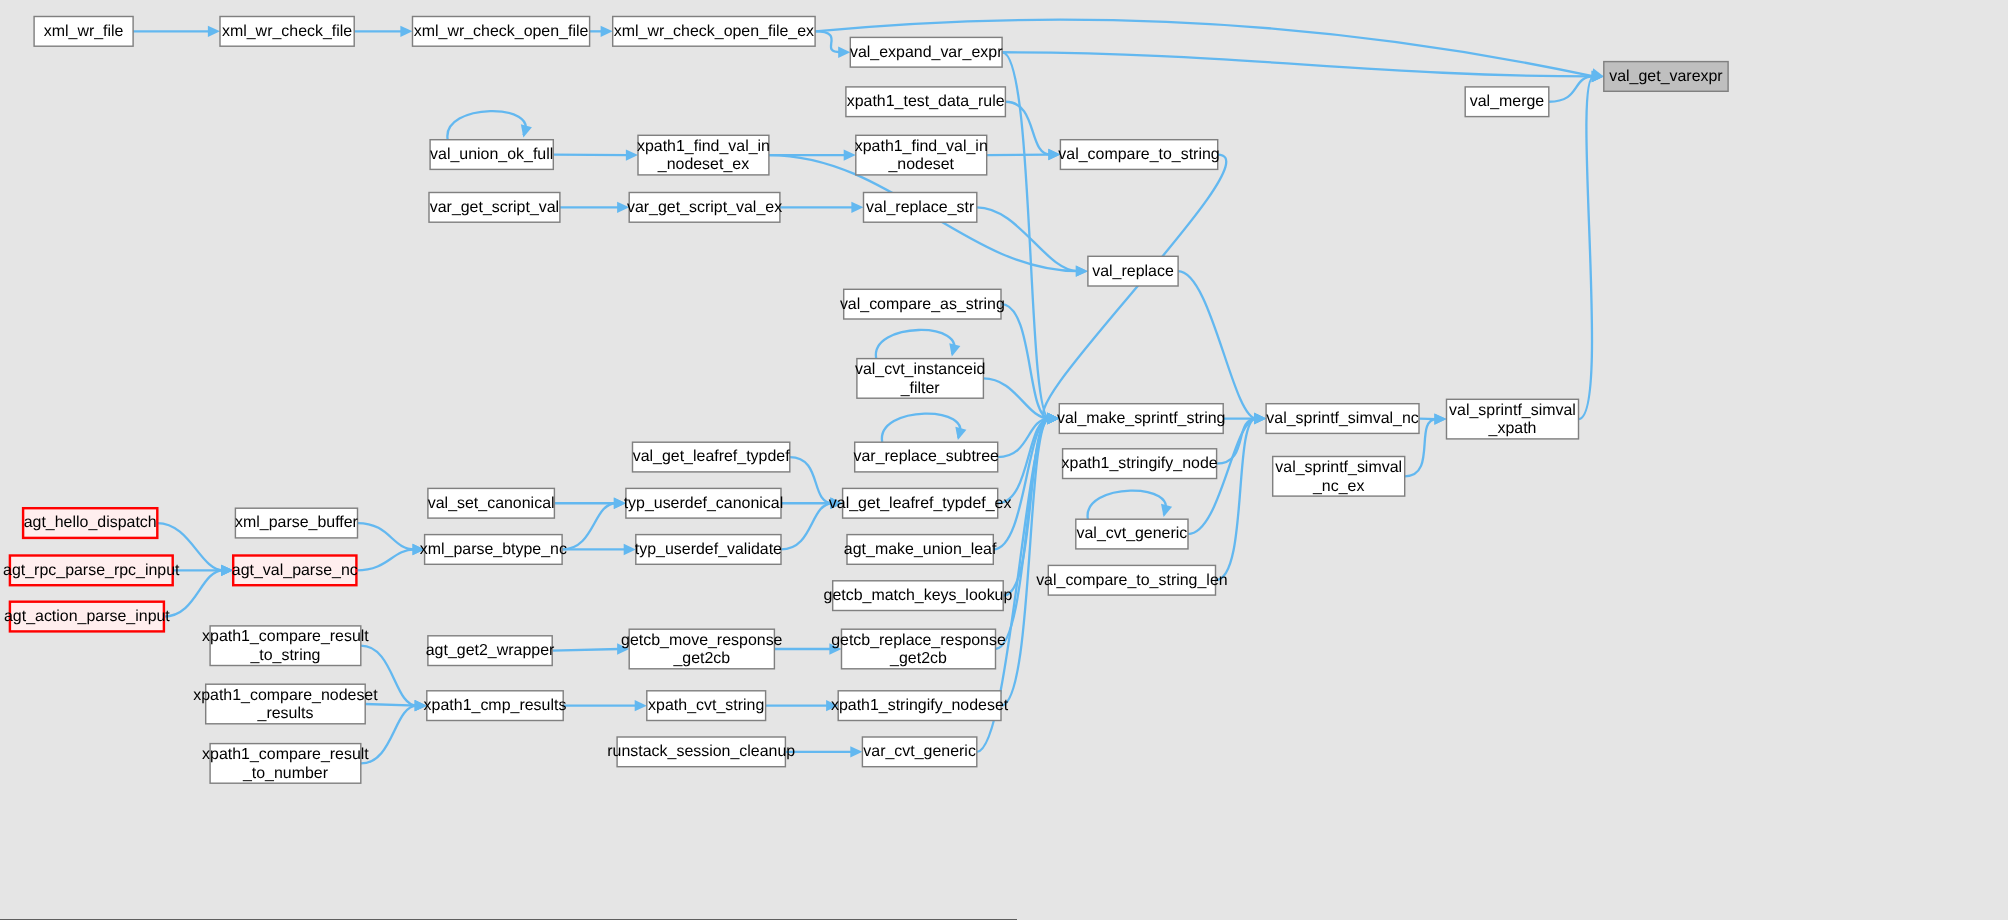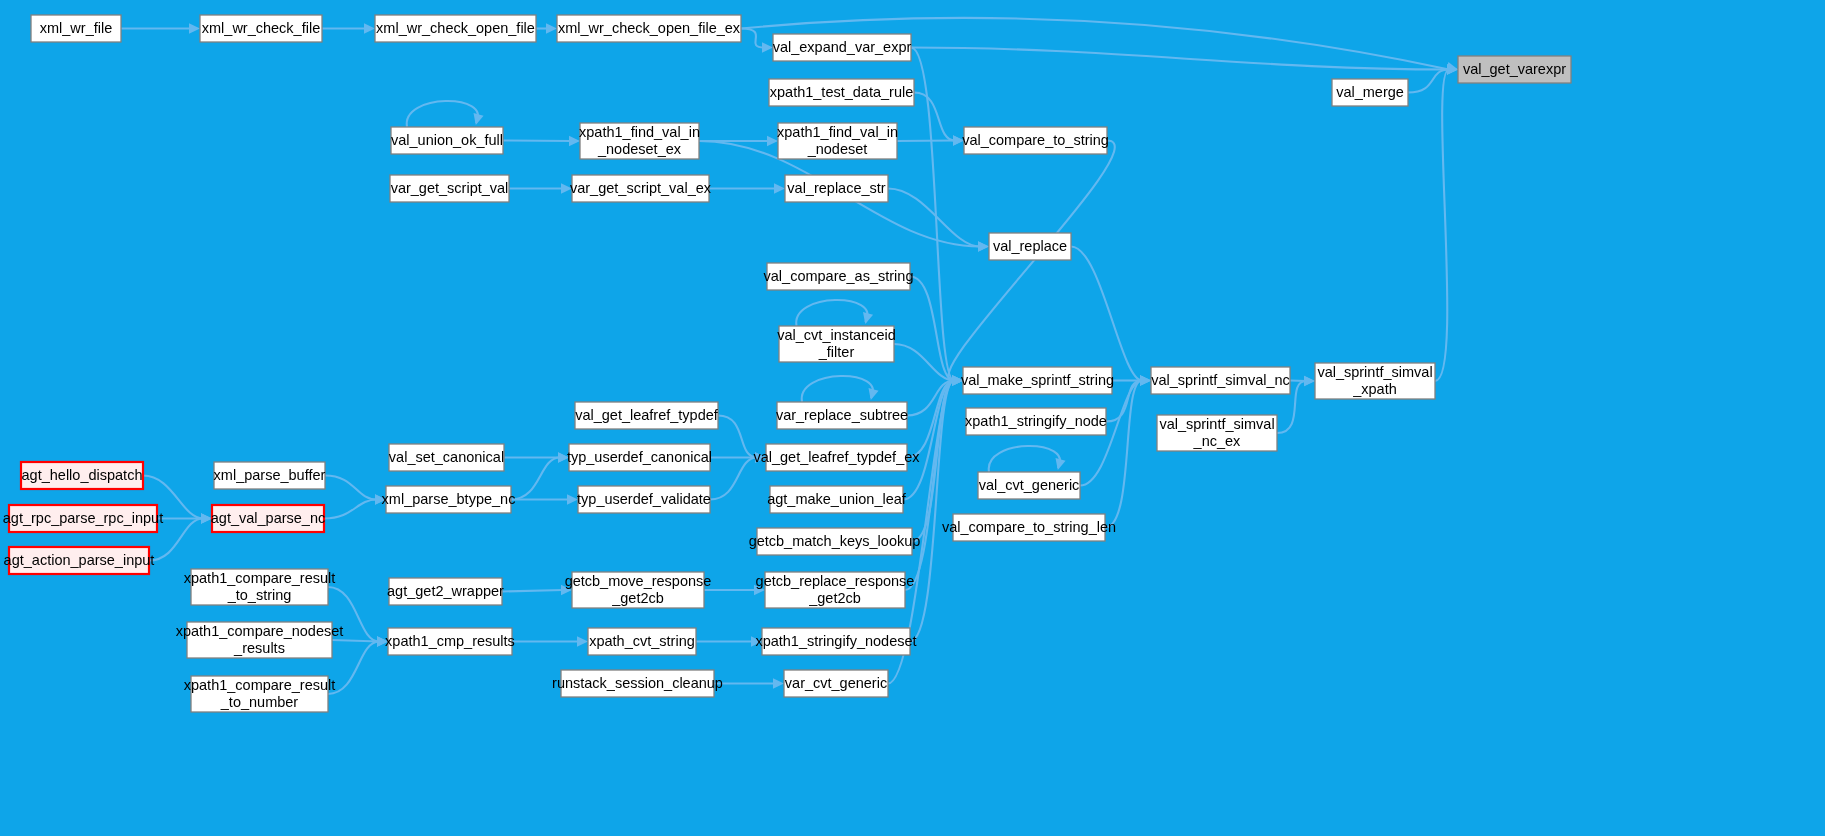--- a/index.html
+++ b/index.html
@@ -4,21 +4,21 @@
 <style>
   html, body {
     margin: 0;
     padding: 0;
     background: #000000;
   }
   #graph-root {
     position: relative;
     width: 1825px;
     height: 836px;
-    background: #0ea5e9;
+    background: #e5e5e5;
     overflow: hidden;
     font-family: "Liberation Sans", sans-serif;
   }
   svg#callgraph {
     position: absolute;
     top: 0; left: 0;
     width: 1825px;
     height: 836px;
     display: block;
   }

